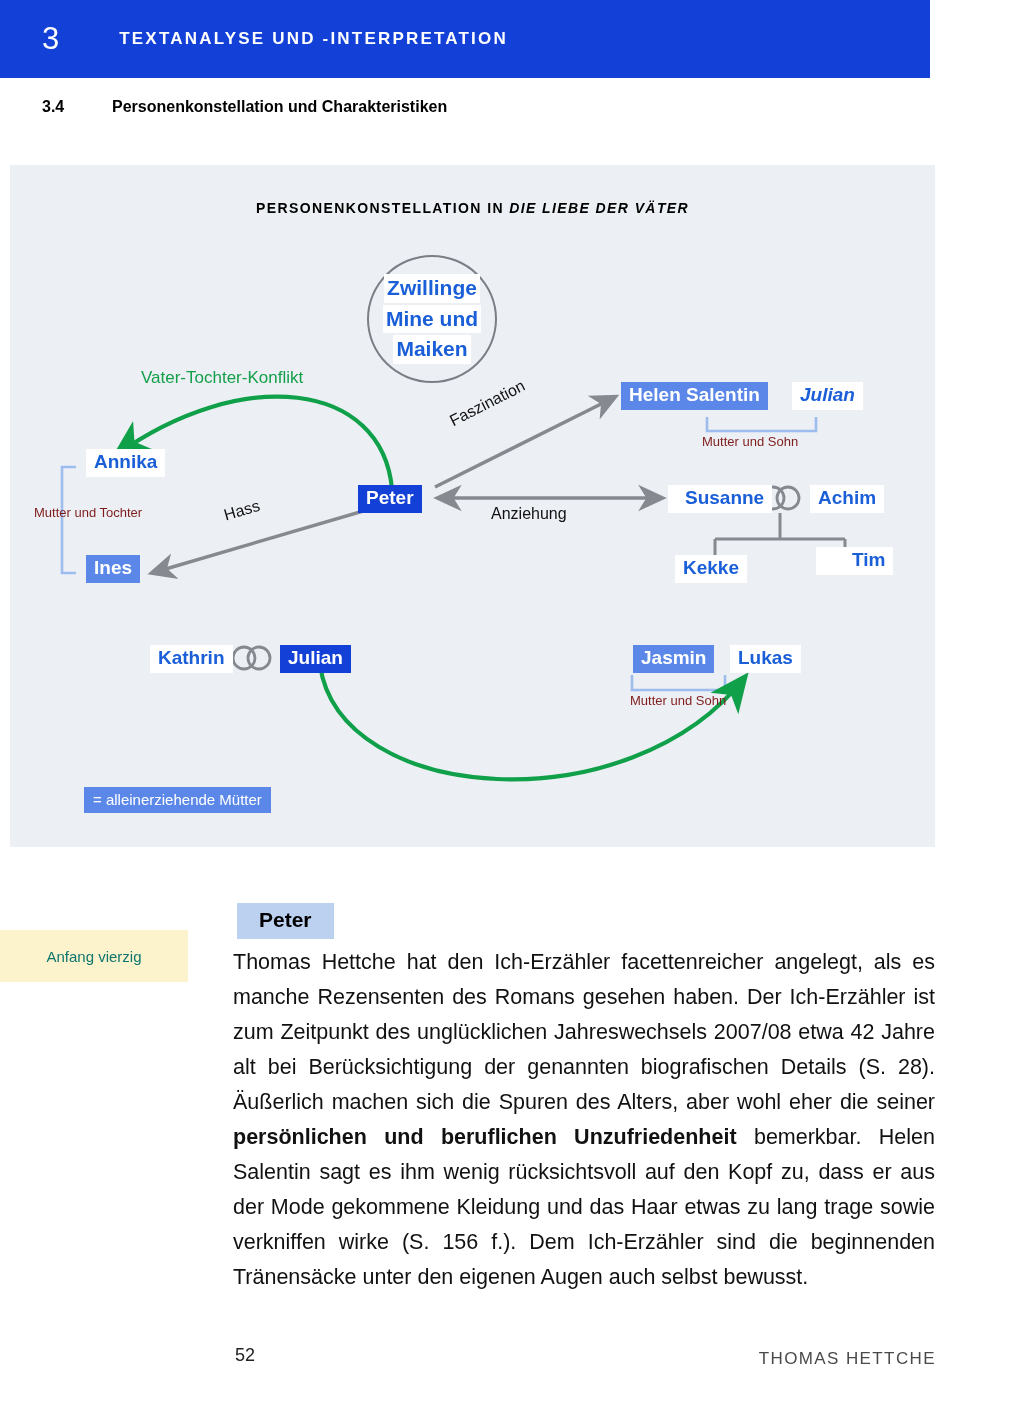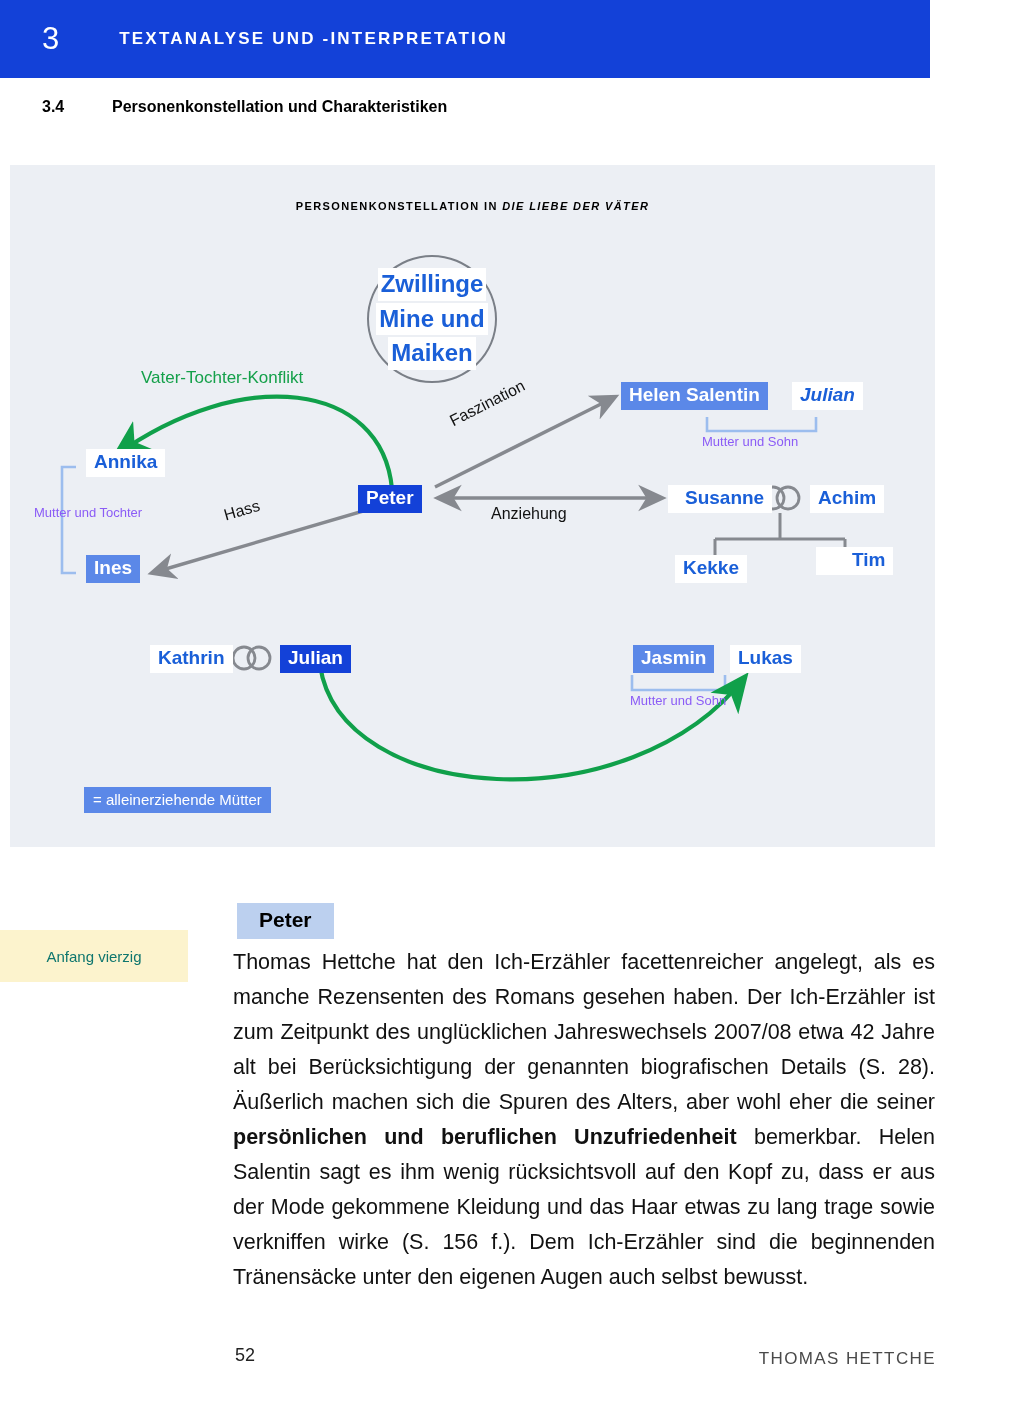--- a/index.html
+++ b/index.html
@@ -55,21 +55,21 @@
     left: 10px; top: 165px;
     width: 925px;
     height: 682px;
     background: #eceff4;
   }
   .diagram-title {
     position: absolute;
     left: 0; top: 35px;
     width: 100%;
     text-align: center;
-    font-size: 11px;
+    font-size: 14px;
     font-weight: 700;
     letter-spacing: 1.4px;
     color: #000000;
   }
   .diagram-title .ital { font-style: italic; }
 
   .diagram-svg {
     position: absolute;
     left: 0; top: 0;
     width: 925px;
@@ -102,36 +102,36 @@
     color: #111111;
     white-space: nowrap;
   }
   .edge-label.green {
     color: #14a04a;
     font-size: 17px;
   }
   .bracket-label {
     position: absolute;
     font-size: 13px;
-    color: #8b5cf6;
+    color: #7f1d1d;
     white-space: nowrap;
   }
   .circle-node {
     position: absolute;
     width: 130px; height: 128px;
     border: 2px solid #7a7f87;
     border-radius: 50%;
     display: flex;
     flex-direction: column;
     align-items: center;
     justify-content: center;
     gap: 2px;
   }
   .circle-node span {
-    font-size: 24px;
+    font-size: 21px;
     font-weight: 700;
     color: #1a5fd8;
     background: #ffffff;
     line-height: 1.35;
     padding: 0 3px;
   }
   .legend-chip {
     position: absolute;
     background: #5b88e8;
     color: #ffffff;

